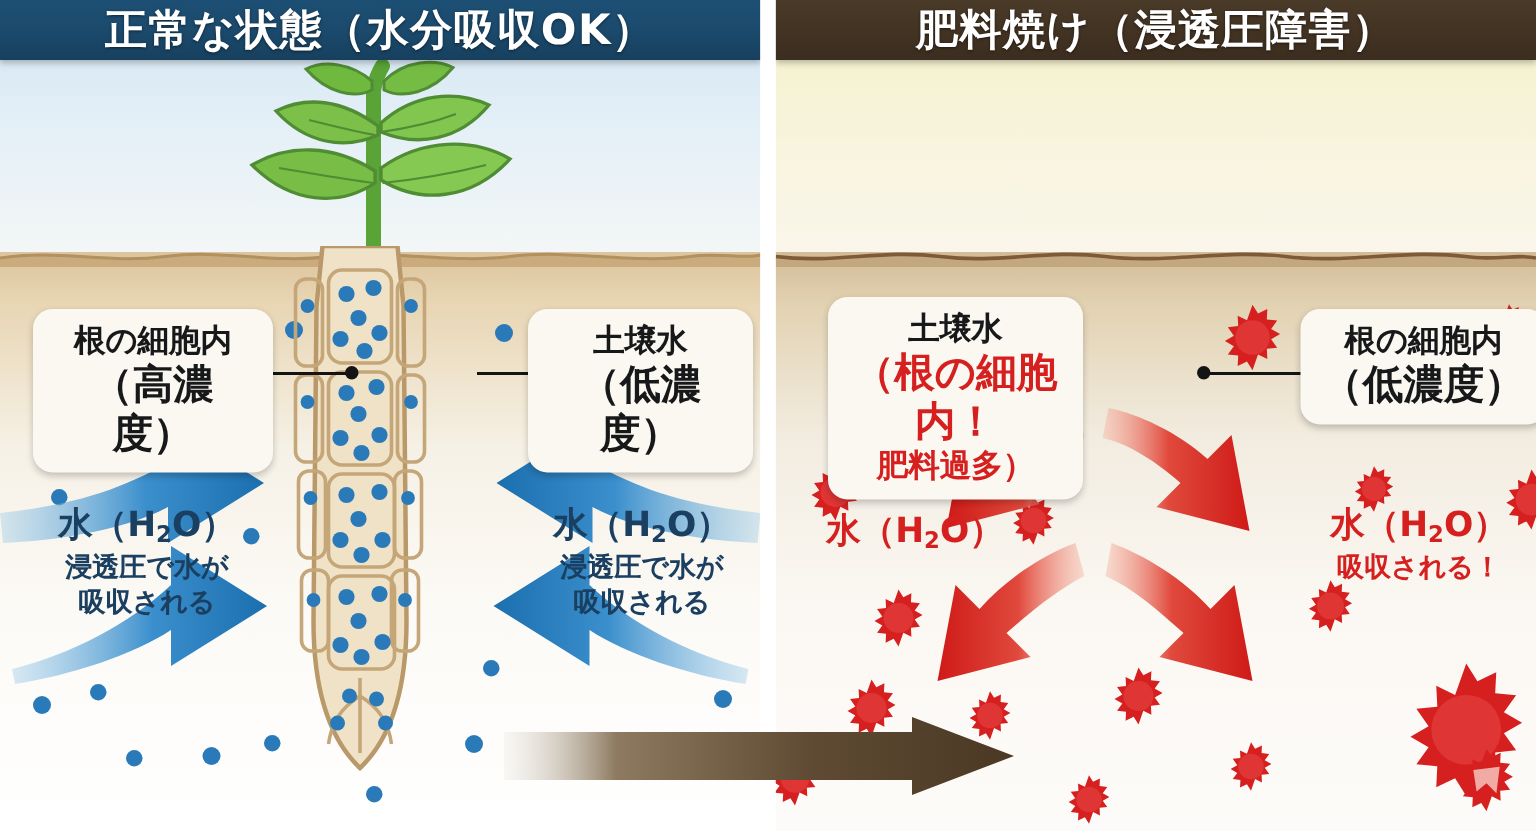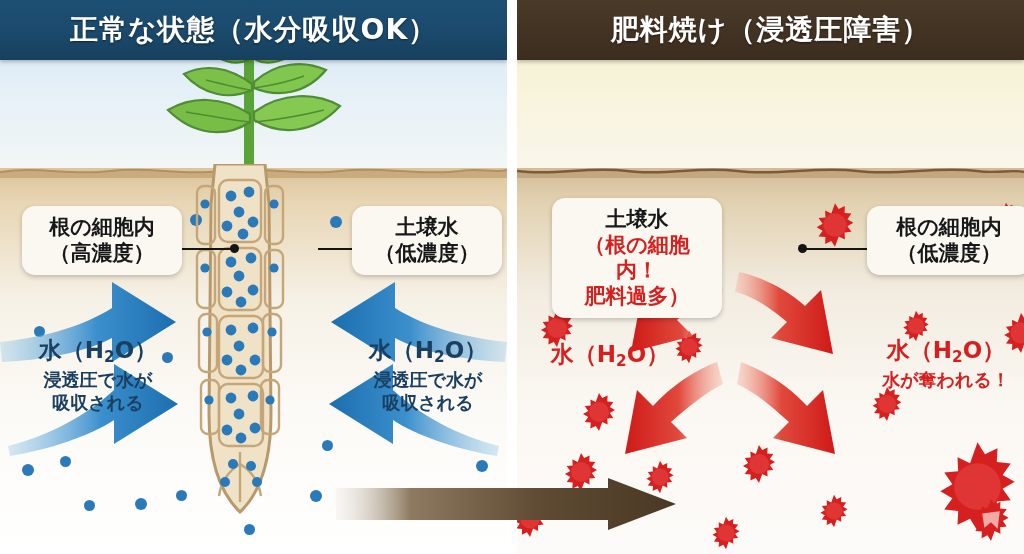--- a/index.html
+++ b/index.html
@@ -21,21 +21,21 @@
   #panel-left .sky{background:linear-gradient(180deg,#cfe3f1 0%,#e3eff7 45%,#f4f7f6 100%);}
   #panel-right .sky{background:linear-gradient(180deg,#f2efc6 0%,#f7f3d8 40%,#faf6ec 100%);}
 
   .soil{position:absolute;left:0;right:0;top:168px;bottom:0;}
   #panel-left .soil{background:linear-gradient(180deg,#dcc49c 0%,#e8d6b4 9%,#f6f1e6 34%,#fcfaf6 62%,#ffffff 100%);}
   #panel-right .soil{background:linear-gradient(180deg,#d3bb96 0%,#e2d2b2 9%,#f2ece0 32%,#fbf8f3 62%,#fdfbf9 100%);}
 
   .soil-line{position:absolute;left:0;width:100%;height:14px;top:164px;}
 
   
-  .hdr{position:absolute;left:0;top:0;width:100%;height:60px;display:flex;align-items:center;justify-content:center;z-index:30;}
+  .hdr{position:absolute;left:0;top:0;width:100%;height:40px;display:flex;align-items:center;justify-content:center;z-index:30;}
   #hdr-left{background:linear-gradient(180deg,#1d4f74 0%,#1b4a6d 50%,#17405e 100%);box-shadow:0 2px 4px rgba(0,0,0,.25);}
   #hdr-right{background:linear-gradient(180deg,#4a3a28 0%,#433323 50%,#3b2d1f 100%);box-shadow:0 2px 4px rgba(0,0,0,.25);justify-content:center;}
   .hdr-txt{color:#fff;font-size:28px;font-weight:bold;letter-spacing:1px;
     text-shadow:0 1px 2px rgba(0,0,0,.5);white-space:nowrap;}
 
   
   .plant{position:absolute;z-index:8;}
   #plant-left{left:118px;top:40px;width:270px;height:136px;}
 
   
@@ -49,21 +49,21 @@
   
   .arrows{position:absolute;z-index:10;pointer-events:none;}
   #arrows-left{left:0;top:250px;width:507px;height:210px;}
   #arrows-right{left:0;top:230px;width:507px;height:230px;}
 
   
   .callout{position:absolute;z-index:20;background:#fbf8f1;border-radius:13px;
     box-shadow:0 2px 5px rgba(0,0,0,.22);padding:9px 14px;text-align:center;
     line-height:1.22;font-weight:bold;color:#17181a;}
   .callout .l1{display:block;font-size:21px;}
-  .callout .l2{display:block;font-size:21px;}
+  .callout .l2{display:block;font-size:27px;}
   .callout .l3{display:block;font-size:21px;text-align:center;}
   .callout.red .l2,.callout.red .l3{color:#d6201f;}
 
   #co-l1{left:22px;top:206px;width:132px;}
   #co-l2{left:352px;top:206px;width:122px;}
   #co-r1{left:552px;top:198px;width:142px;}
   #co-r2{left:867px;top:206px;width:136px;}
 
   .leader{position:absolute;z-index:19;background:#141414;height:2px;}
   .leaderdot{position:absolute;z-index:19;width:9px;height:9px;border-radius:50%;background:#141414;}
@@ -348,21 +348,21 @@
     <div class="callout" id="co-r2" style="left:350px;top:206px;width:136px;">
       <span class="l1">根の細胞内</span>
       <span class="l2">（低濃度）</span>
     </div>
 
     <div class="ftext red" id="txt-r-left" style="left:28px;top:340px;width:130px;">
       <span class="big">水（H<span class="sub">2</span>O）</span>
     </div>
     <div class="ftext red" id="txt-r-right" style="left:353px;top:336px;width:152px;">
       <span class="big">水（H<span class="sub">2</span>O）</span>
-      <span class="sm">水が奪われる！</span>
+      <span class="sm">吸収される！</span>
     </div>
 
     <div class="hdr" id="hdr-right">
       <span class="hdr-txt">肥料焼け（浸透圧障害）</span>
     </div>
   </div>
 
   <div class="gap"></div>
 
   <svg id="banner" viewBox="0 0 340 52" preserveAspectRatio="none">

